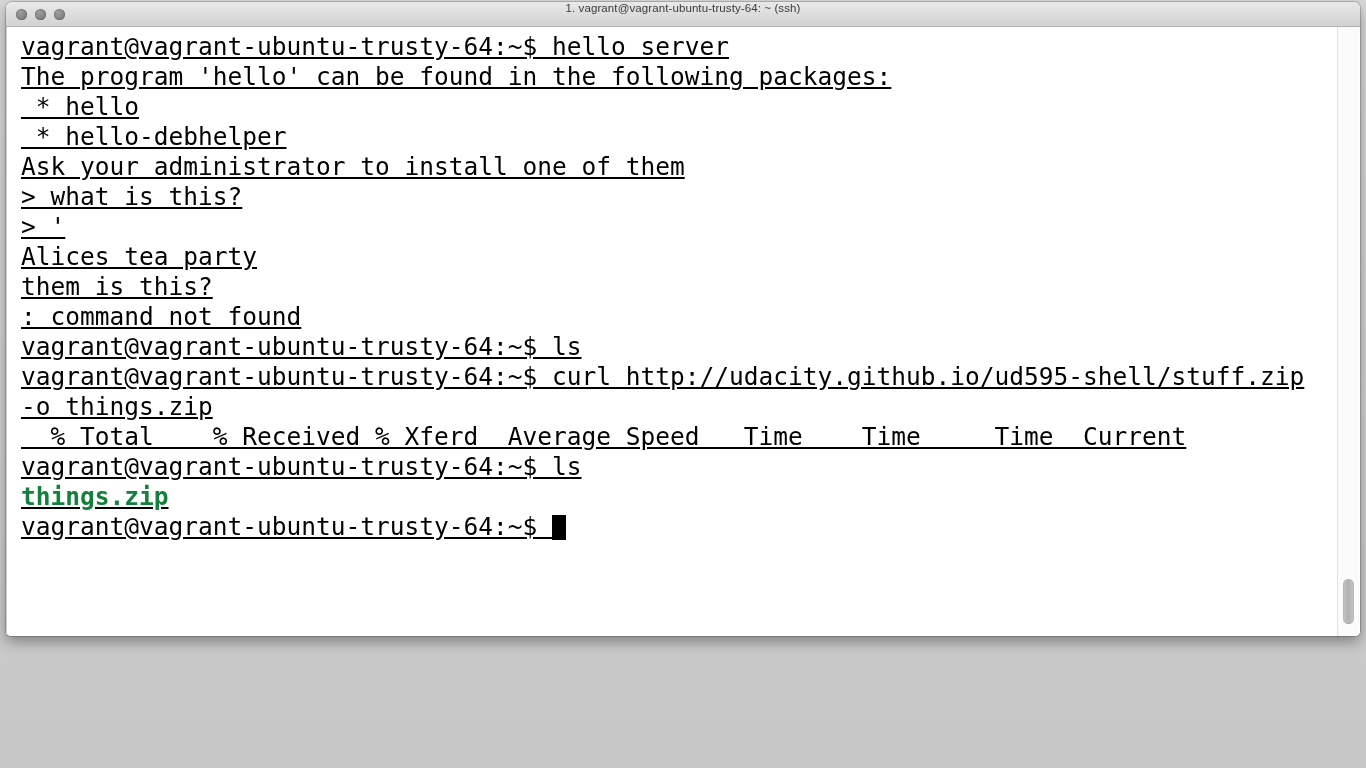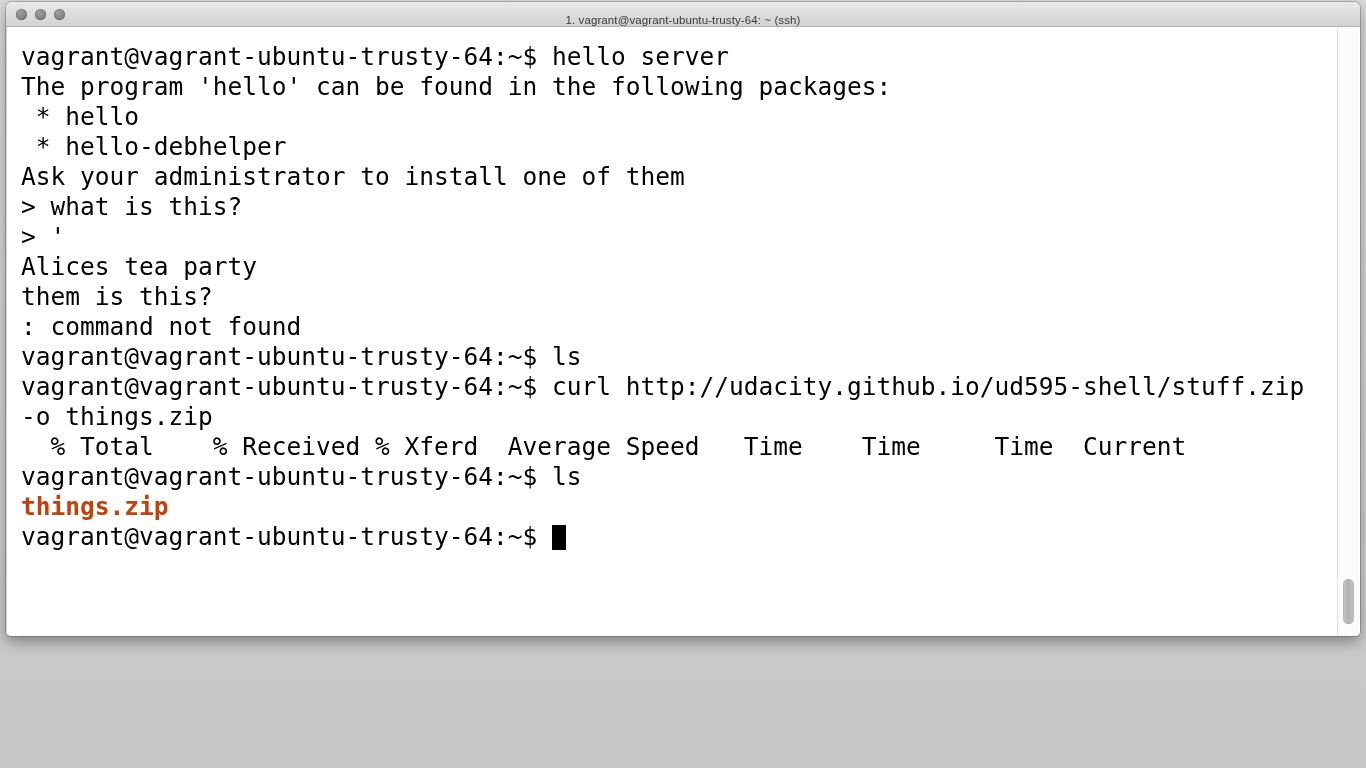--- a/index.html
+++ b/index.html
@@ -30,21 +30,21 @@
   }
 
   
   #title-bar {
     position: relative;
     height: 24px;
     background: linear-gradient(180deg, #e9e9e9 0%, #dedede 45%, #d2d2d2 100%);
     border-bottom: 1px solid #b3b3b3;
     border-radius: 6px 6px 0 0;
     display: flex;
-    align-items: flex-end;
+    align-items: flex-start;
   }
   #traffic-lights {
     position: absolute;
     left: 10px;
     top: 0;
     height: 24px;
     display: flex;
     align-items: center;
     gap: 8px;
   }
@@ -73,34 +73,35 @@
     background: #ffffff;
     border-left: 1px solid #cfcfcf;
   }
   #terminal-screen {
     position: absolute;
     left: 0;
     top: 0;
     right: 22px;
     bottom: 0;
     overflow: hidden;
-    padding: 15px 0 0 14px;
+    padding: 5px 0 0 14px;
     box-sizing: border-box;
+    text-decoration: underline;
   }
   .term-line {
     font-family: "DejaVu Sans Mono", monospace;
     font-size: 24.5px;
     line-height: 30px;
     color: #000000;
     white-space: pre;
     letter-spacing: 0px;
     height: 30px;
   }
   .term-line.red {
-    color: #c2410c;
+    color: #15803d;
     font-weight: bold;
   }
   #cursor-block {
     display: inline-block;
     width: 14px;
     height: 25px;
     background: #000000;
     vertical-align: -5px;
   }
 

